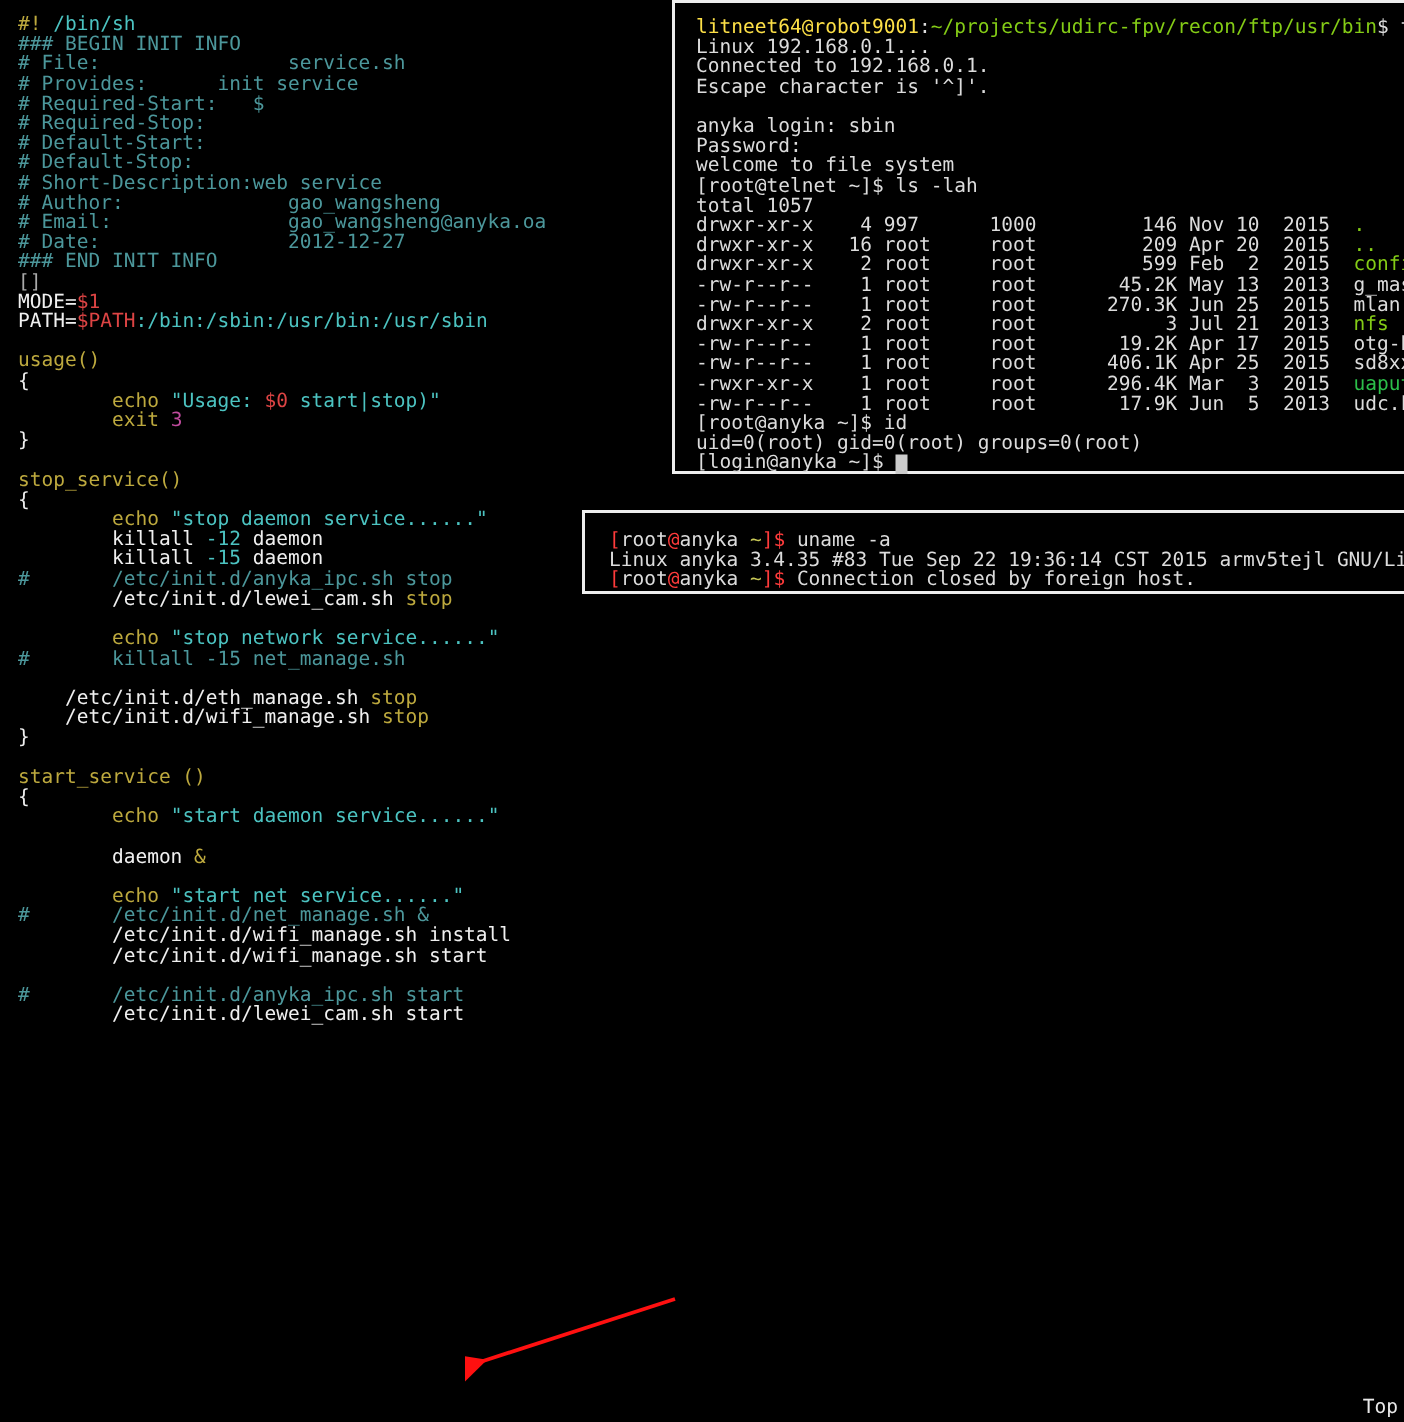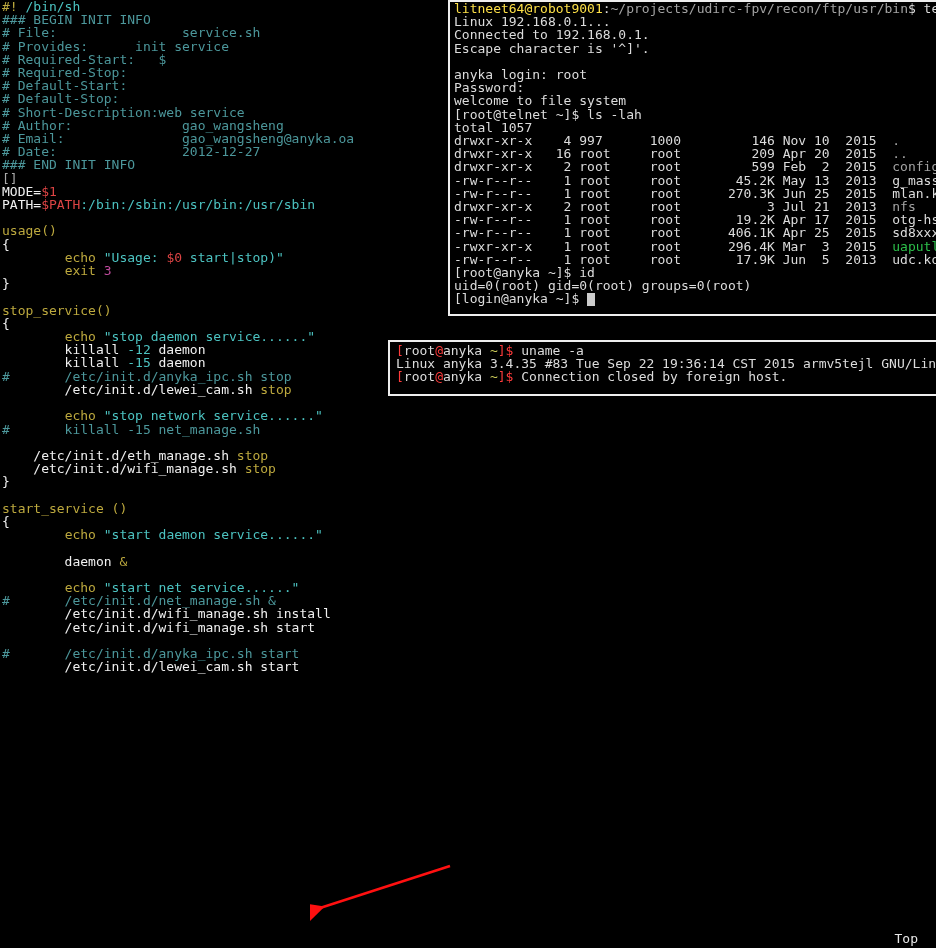--- a/index.html
+++ b/index.html
@@ -1,48 +1,48 @@
 <!DOCTYPE html>
 <html><head>
 <meta charset="utf-8">
 <style>
   html,body{margin:0;padding:0;background:#000;color:#ccc;width:936px;height:948px;overflow:hidden;
     font-family:"DejaVu Sans Mono","Liberation Mono",Consolas,monospace;font-size:13px;line-height:13.2px}
   .page{position:relative;width:936px;height:948px}
-  pre{margin:0;font:inherit}
+  pre{margin:10px;font:inherit}
 
   .c-gold{color:#bda93e}
   .c-cyan{color:#4cc3c1}
   .c-white{color:#f0f0f0}
   .c-cmt{color:#4c979b}
   .c-red{color:#d44}
   .c-num{color:#c04b9e}
   .c-dim{color:#aaa}
 
   .t-blue{color:#fde047}
   .t-green{color:#2cbf4a}
-  .t-cyan{color:#a3a3a3}
+  .t-cyan{color:#84cc16}
   .t-yel{color:#c9c957}
   .t-red{color:#ff3b3b}
   .t-grey{color:#dcdcdc}
 
   .editor{position:absolute;left:0;top:0;width:460px;padding:0 0 0 2px}
   .editor pre span{white-space:pre}
   .cursor{display:inline-block;width:8px;height:13px;background:#ccc;vertical-align:bottom}
 
   .panel-ls{position:absolute;left:448px;top:0;width:488px;height:312px;background:#000;border:2px solid #eee;padding:0}
   .panel-ls pre{padding:0 4px 0 4px}
   .panel-uname{position:absolute;left:388px;top:340px;width:548px;height:52px;background:#000;border:2px solid #eee}
   .panel-uname pre{padding:2px 6px}
 
   .arrow{position:absolute;left:310px;top:862px;pointer-events:none}
 
   .status{position:absolute;left:0;bottom:0;width:936px;height:16px;color:#e8e8e8;font-size:13px}
   .status .pos{position:absolute;right:110px;top:18px}
-  .status .pct{position:absolute;right:18px;top:0}
+  .status .pct{position:absolute;right:4px;top:0}
 </style>
 </head>
 <body>
 <div class="page">
 
 <div class="editor">
   <pre id="ed"><span class="c-gold">#!</span><span class="c-cyan"> /bin/sh</span>
 <span class="c-cmt">### BEGIN INIT INFO</span>
 <span class="c-cmt"># File:                service.sh</span>
 <span class="c-cmt"># Provides:      init service</span>
@@ -94,21 +94,21 @@
 <span class="c-cmt">#       /etc/init.d/anyka_ipc.sh start</span>
 <span class="c-white">        /etc/init.d/lewei_cam.sh start</span></pre>
 </div>
 
 <div class="panel-ls">
   <pre id="ls"><span class="t-blue">litneet64@robot9001</span><span class="t-grey">:</span><span class="t-cyan">~/projects/udirc-fpv/recon/ftp/usr/bin</span><span class="t-grey">$ telnet 192.168.0.1 23</span>
 <span class="t-grey">Linux 192.168.0.1...</span>
 <span class="t-grey">Connected to 192.168.0.1.</span>
 <span class="t-grey">Escape character is '^]'.</span>
 <span class="t-grey"></span>
-<span class="t-grey">anyka login: root</span>
+<span class="t-grey">anyka login: sbin</span>
 <span class="t-grey">Password:</span>
 <span class="t-grey">welcome to file system</span>
 <span class="t-grey">[root@telnet ~]$ ls -lah</span>
 <span class="t-grey">total 1057</span>
 <span class="t-grey">drwxr-xr-x    4 997      1000         146 Nov 10  2015  </span><span class="t-cyan">.</span>
 <span class="t-grey">drwxr-xr-x   16 root     root         209 Apr 20  2015  </span><span class="t-cyan">..</span>
 <span class="t-grey">drwxr-xr-x    2 root     root         599 Feb  2  2015  </span><span class="t-cyan">config</span>
 <span class="t-grey">-rw-r--r--    1 root     root       45.2K May 13  2013  </span><span class="t-grey">g_mass_storage.ko</span>
 <span class="t-grey">-rw-r--r--    1 root     root      270.3K Jun 25  2015  </span><span class="t-grey">mlan.ko</span>
 <span class="t-grey">drwxr-xr-x    2 root     root           3 Jul 21  2013  </span><span class="t-cyan">nfs</span>

